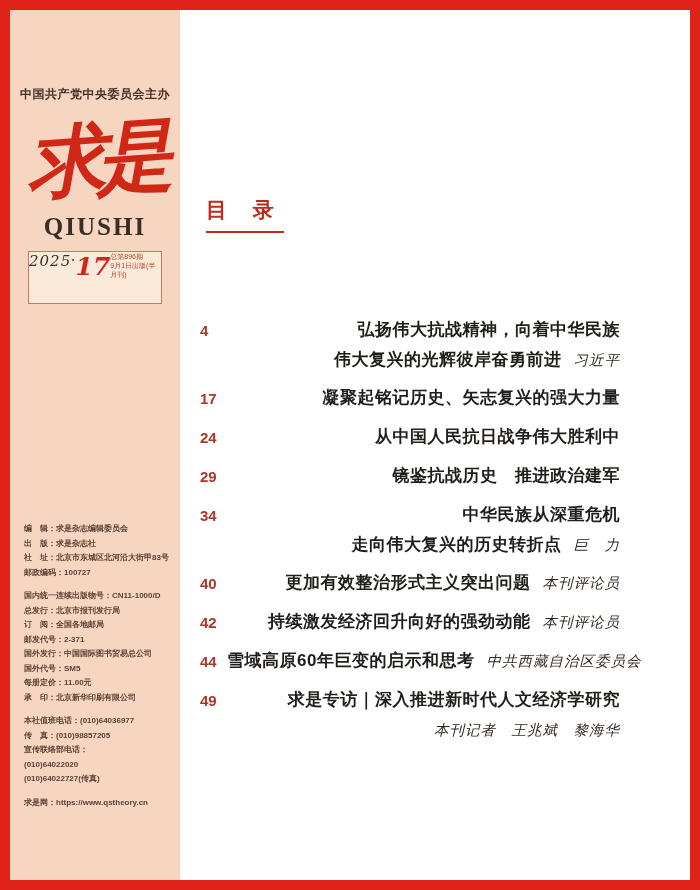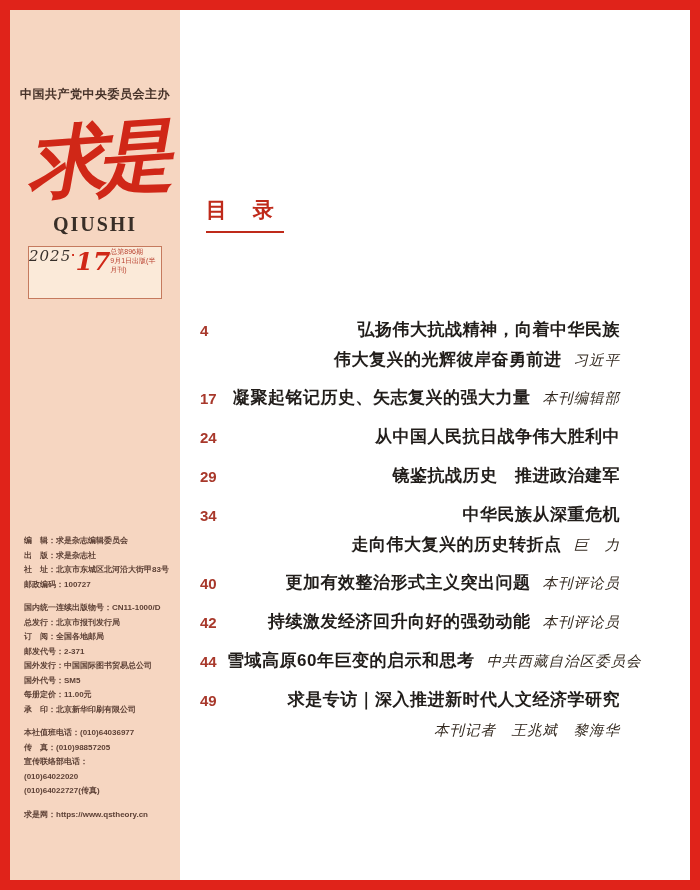--- a/index.html
+++ b/index.html
@@ -19,40 +19,40 @@
   }
   .logo-calligraphy {
     margin-top:6px; text-align:center; height:100px; line-height:100px;
     font-family:"DejaVu Serif", serif; font-style:italic; font-weight:bold;
     font-size:78px; color:#d02717; letter-spacing:-10px;
     transform:rotate(-4deg);
   }
   .logo-latin {
     margin-top:4px; text-align:center;
     font-family:"Liberation Serif", serif; font-weight:bold;
-    font-size:20px; color:#382e27; letter-spacing:2px;
+    font-size:25px; color:#382e27; letter-spacing:2px;
   }
   .issue-box {
     margin:10px auto 0 auto; width:134px; height:53px;
     background:#fbead9; border:1px solid #c57a5e;
     display:flex; align-items:flex-start; justify-content:center; 
   }
   .issue-year {
     font-family:"DejaVu Serif", serif; font-style:italic;
     font-size:15px; color:#37302b; letter-spacing:1px;
   }
   .issue-dot { color:#d02717; font-weight:bold; font-size:13px; }
   .issue-number {
     font-family:"DejaVu Serif", serif; font-style:italic; font-weight:bold;
     font-size:25px; color:#d02717;
   }
   .issue-meta { display:flex; flex-direction:column; justify-content:center; }
   .issue-meta div { font-size:7px; line-height:9px; color:#b9402f; }
   .info-block {
-    position:absolute; left:14px; right:6px; top:524px;
+    position:absolute; left:14px; right:6px; top:512px;
   }
   .info-group { margin-bottom:9px; }
   .info-line {
     font-size:8px; line-height:14.5px; color:#5d4136; font-weight:bold;
     white-space:nowrap;
   }
   
   .main {
     position:absolute; left:170px; right:0; top:0; bottom:0;
     background:#ffffff; padding:0 70px 0 20px;
@@ -160,21 +160,20 @@
             <span class="toc-author">习近平</span>
           </div>
         </div>
       </div>
 
       <div class="toc-entry">
         <span class="toc-num">17</span>
         <div class="toc-body">
           <div class="toc-line">
             <span class="toc-title">凝聚起铭记历史、矢志复兴的强大力量</span>
-            <span class="toc-author">本刊编辑部</span>
           </div>
         </div>
       </div>
 
       <div class="toc-entry">
         <span class="toc-num">24</span>
         <div class="toc-body">
           <div class="toc-line">
             <span class="toc-title">从中国人民抗日战争伟大胜利中</span>
           </div>

